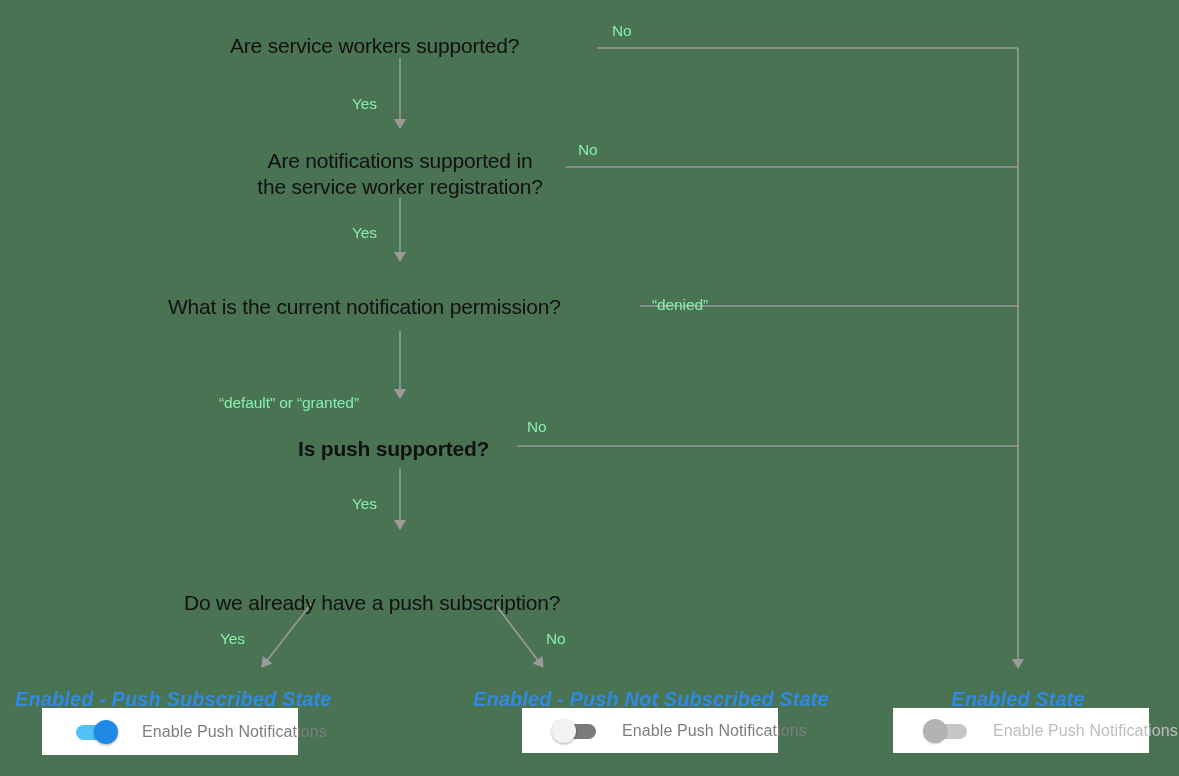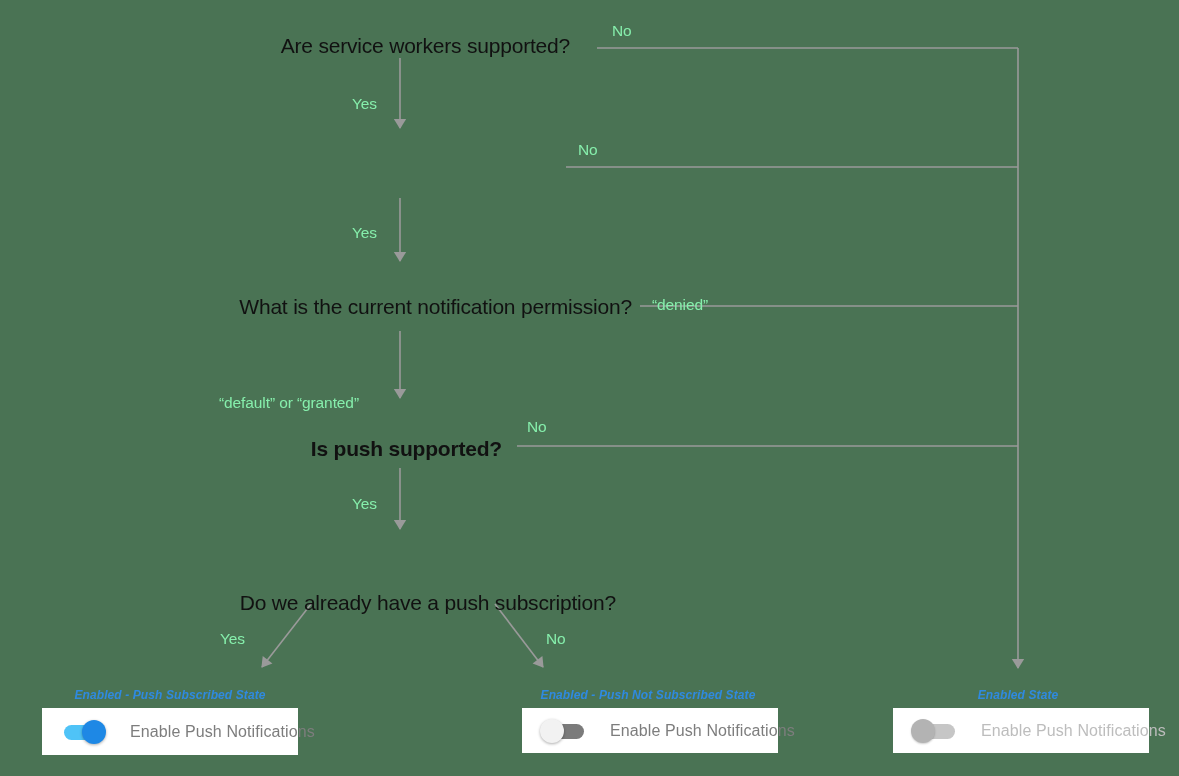--- a/index.html
+++ b/index.html
@@ -21,50 +21,51 @@
     height: 776px;
   }
   .node {
     position: absolute;
     color: #111111;
     font-size: 21px;
     font-weight: 400;
     line-height: 1.22;
     letter-spacing: -0.2px;
     white-space: nowrap;
-    text-align: right;
+    text-align: left;
   }
   .node.two-line {
     white-space: normal;
     text-align: center;
   }
   .edge-label {
     position: absolute;
     color: #86efac;
     font-size: 15.5px;
     font-weight: 400;
     letter-spacing: -0.1px;
     white-space: nowrap;
   }
   .state-label {
     position: absolute;
     color: #2f8ae0;
-    font-size: 12px;
+    font-size: 20px;
     font-style: italic;
     font-weight: 700;
     letter-spacing: 0.1px;
     white-space: nowrap;
     text-align: center;
   }
   .toggle-card {
     position: absolute;
     background: #ffffff;
     display: flex;
     align-items: center;
     box-sizing: border-box;
+    padding-left: 12px;
   }
   .switch {
     position: relative;
     flex: 0 0 auto;
     width: 48px;
     height: 26px;
     margin-left: 18px;
   }
   .switch .track {
     position: absolute;
@@ -129,20 +130,22 @@
 
     <line x1="311" y1="604" x2="262" y2="667" marker-end="url(#arrow)"></line>
 
     <line x1="495" y1="604" x2="543" y2="667" marker-end="url(#arrow)"></line>
   </g>
 </svg>
 
 <div class="node" style="left:230px; top:33px; width:340px;">Are service workers supported?</div>
 
 <div class="node two-line" style="left:228px; top:148px; width:344px;">
+  <div>Are notifications supported in</div>
+  <div>the service worker registration?</div>
 </div>
 
 <div class="node" style="left:168px; top:294px; width:464px;">What is the current notification permission?</div>
 
 <div class="node" style="left:298px; top:436px; width:204px;font-weight:bold;">Is push supported?</div>
 
 <div class="node" style="left:184px; top:563px; width:432px;margin-top:27px;">Do we already have a push subscription?</div>
 
 <div class="edge-label" style="left:612px; top:22px;">No</div>
 <div class="edge-label" style="left:352px; top:95px;">Yes</div>

